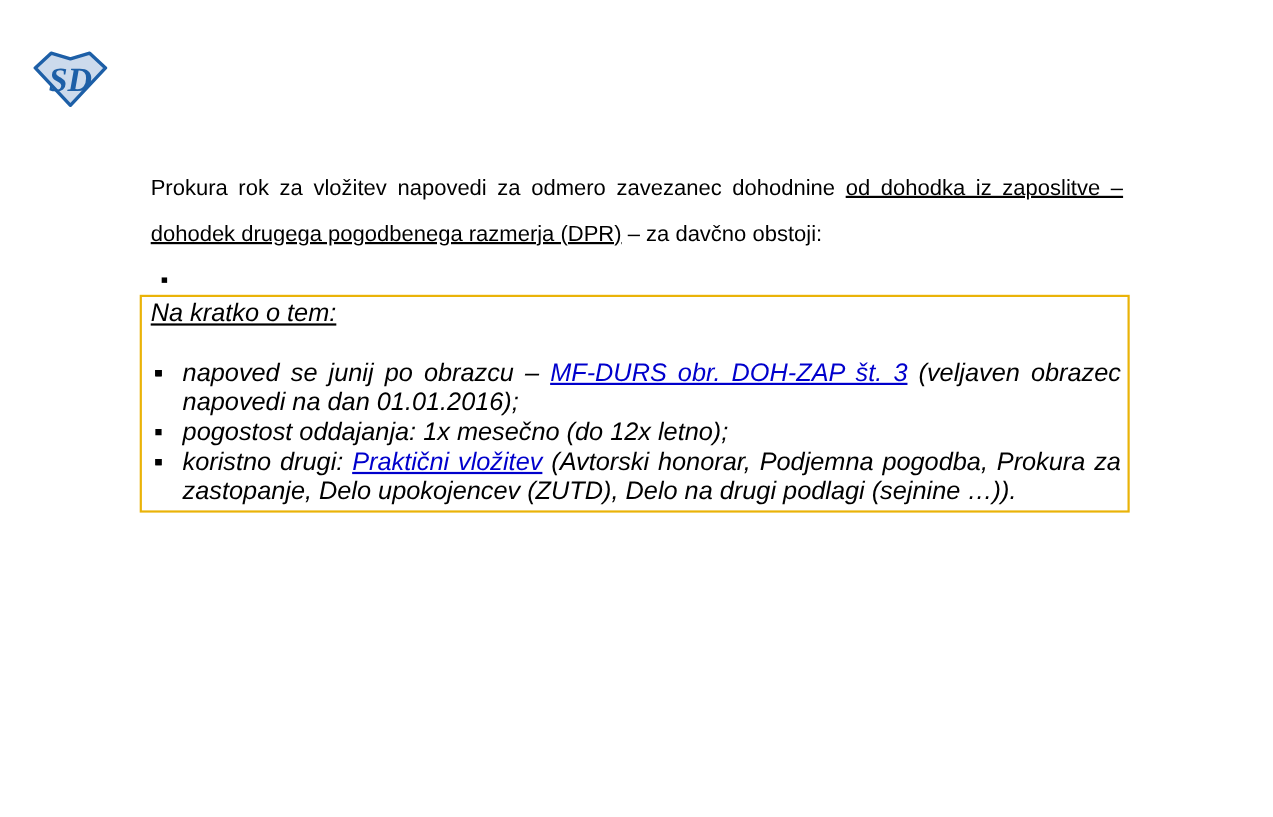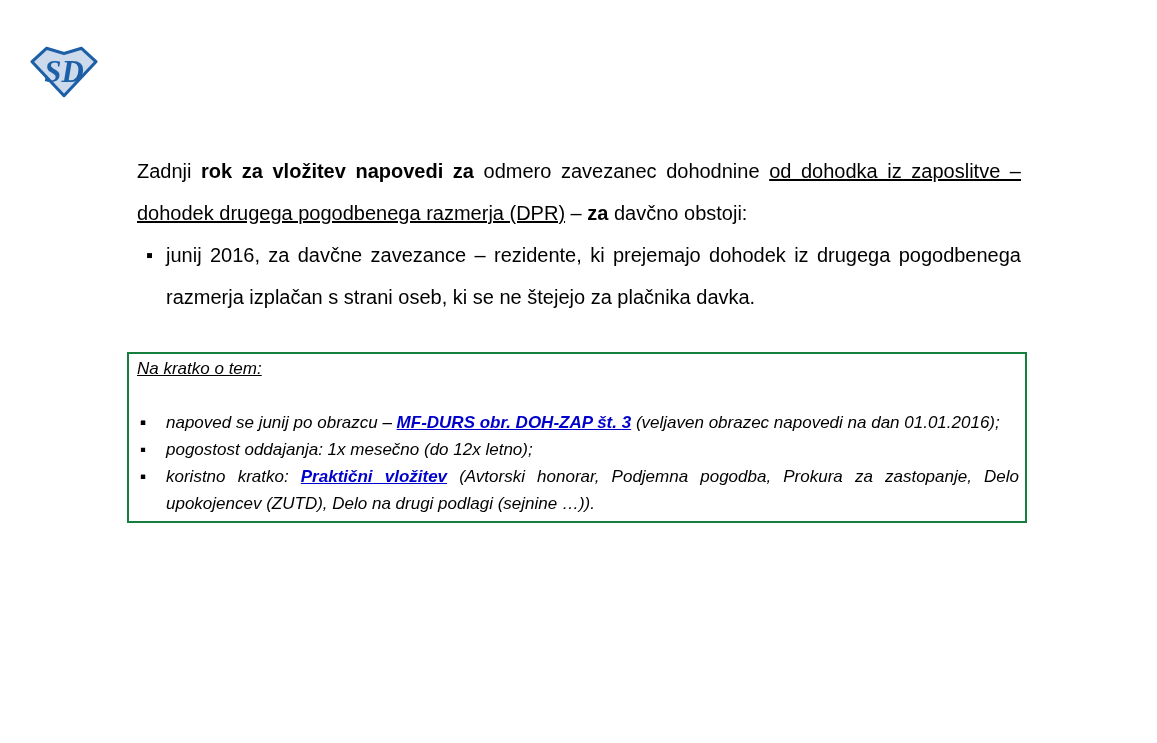--- a/index.html
+++ b/index.html
@@ -20,89 +20,89 @@
     position: absolute;
     left: 137px; top: 150px;
     width: 884px;
   }
   .intro {
     margin: 0;
     font-size: 20px;
     line-height: 42px;
     text-align: justify;
   }
-  .b { font-weight: bold; }
+  .b { font-weight: normal; }
   .u { text-decoration: underline; }
   ul.toplist {
     list-style: none;
     margin: 0; padding: 0;
     font-size: 20px;
     line-height: 42px;
   }
   ul.toplist li {
     position: relative;
     padding-left: 29px;
     text-align: justify;
   }
   .marker {
     position: absolute;
     left: 9px; top: 0;
     line-height: inherit;
   }
   .box {
-    border: 2px solid #15803d;
+    border: 2px solid #eab308;
     margin: 34px -6px 0 -10px;
     padding: 1px 6px 4px 8px;
     font-style: italic;
-    font-size: 17px;
+    font-size: 23px;
     line-height: 27px;
   }
   .box-title {
     text-decoration: underline;
     text-align: left;
   }
   ul.boxlist {
     list-style: none;
     margin: 0; padding: 0;
   }
   ul.boxlist li {
     position: relative;
     padding-left: 29px;
     text-align: justify;
   }
   ul.boxlist .marker { left: 3px; }
   .gap { margin-top: 27px; }
   a.doclink {
     color: var(--link-color, #0000cc);
-    font-weight: bold;
+    font-weight: normal;
     text-decoration: underline;
     cursor: pointer;
   }
 </style>
 </head>
 <body>
 
 <svg class="logo" viewBox="0 0 66 52" aria-hidden="true">
   <path d="M2,17 L16,4 L33,9 L50,4 L64,17 L33,50 Z" fill="#ccdaec" stroke="#1d5fa7" stroke-width="3" stroke-linejoin="round"></path>
   <text x="33" y="37" text-anchor="middle" font-family="Liberation Serif, serif" font-size="30" font-style="italic" font-weight="bold" fill="#1d5fa7">SD</text>
 </svg>
 
 <div class="content">
 
-  <p class="intro"><span>Zadnji </span><span class="b">rok za vložitev napovedi za</span><span> odmero zavezanec dohodnine </span><span class="u">od dohodka iz zaposlitve – dohodek drugega pogodbenega razmerja (DPR)</span><span> – </span><span class="b">za</span><span> davčno obstoji:</span></p>
+  <p class="intro"><span>Prokura </span><span class="b">rok za vložitev napovedi za</span><span> odmero zavezanec dohodnine </span><span class="u">od dohodka iz zaposlitve – dohodek drugega pogodbenega razmerja (DPR)</span><span> – </span><span class="b">za</span><span> davčno obstoji:</span></p>
 
   <ul class="toplist">
-    <li><span class="marker">▪</span><span>junij 2016, za davčne zavezance – rezidente, ki prejemajo dohodek iz drugega pogodbenega razmerja izplačan s strani oseb, ki se ne štejejo za plačnika davka.</span></li>
+    <li><span class="marker">▪</span></li>
   </ul>
 
   <div class="box">
     <div class="box-title">Na kratko o tem:</div>
     <ul class="boxlist">
       <li><span class="marker">▪</span></li>
       <li><span class="marker">▪</span></li>
       <li class="gap"><span class="marker">▪</span><span>napoved se junij po obrazcu – </span><a class="doclink">MF-DURS obr. DOH-ZAP št. 3</a><span> (veljaven obrazec napovedi na dan 01.01.2016);</span></li>
       <li><span class="marker">▪</span><span>pogostost oddajanja: 1x mesečno (do 12x letno);</span></li>
       <li><span class="marker">▪</span></li>
-      <li><span class="marker">▪</span><span>koristno kratko: </span><a class="doclink">Praktični vložitev</a><span> (Avtorski honorar, Podjemna pogodba, Prokura za zastopanje, Delo upokojencev (ZUTD), Delo na drugi podlagi (sejnine …)).</span></li>
+      <li><span class="marker">▪</span><span>koristno drugi: </span><a class="doclink">Praktični vložitev</a><span> (Avtorski honorar, Podjemna pogodba, Prokura za zastopanje, Delo upokojencev (ZUTD), Delo na drugi podlagi (sejnine …)).</span></li>
     </ul>
   </div>
 
 </div>
 
 </body></html>

